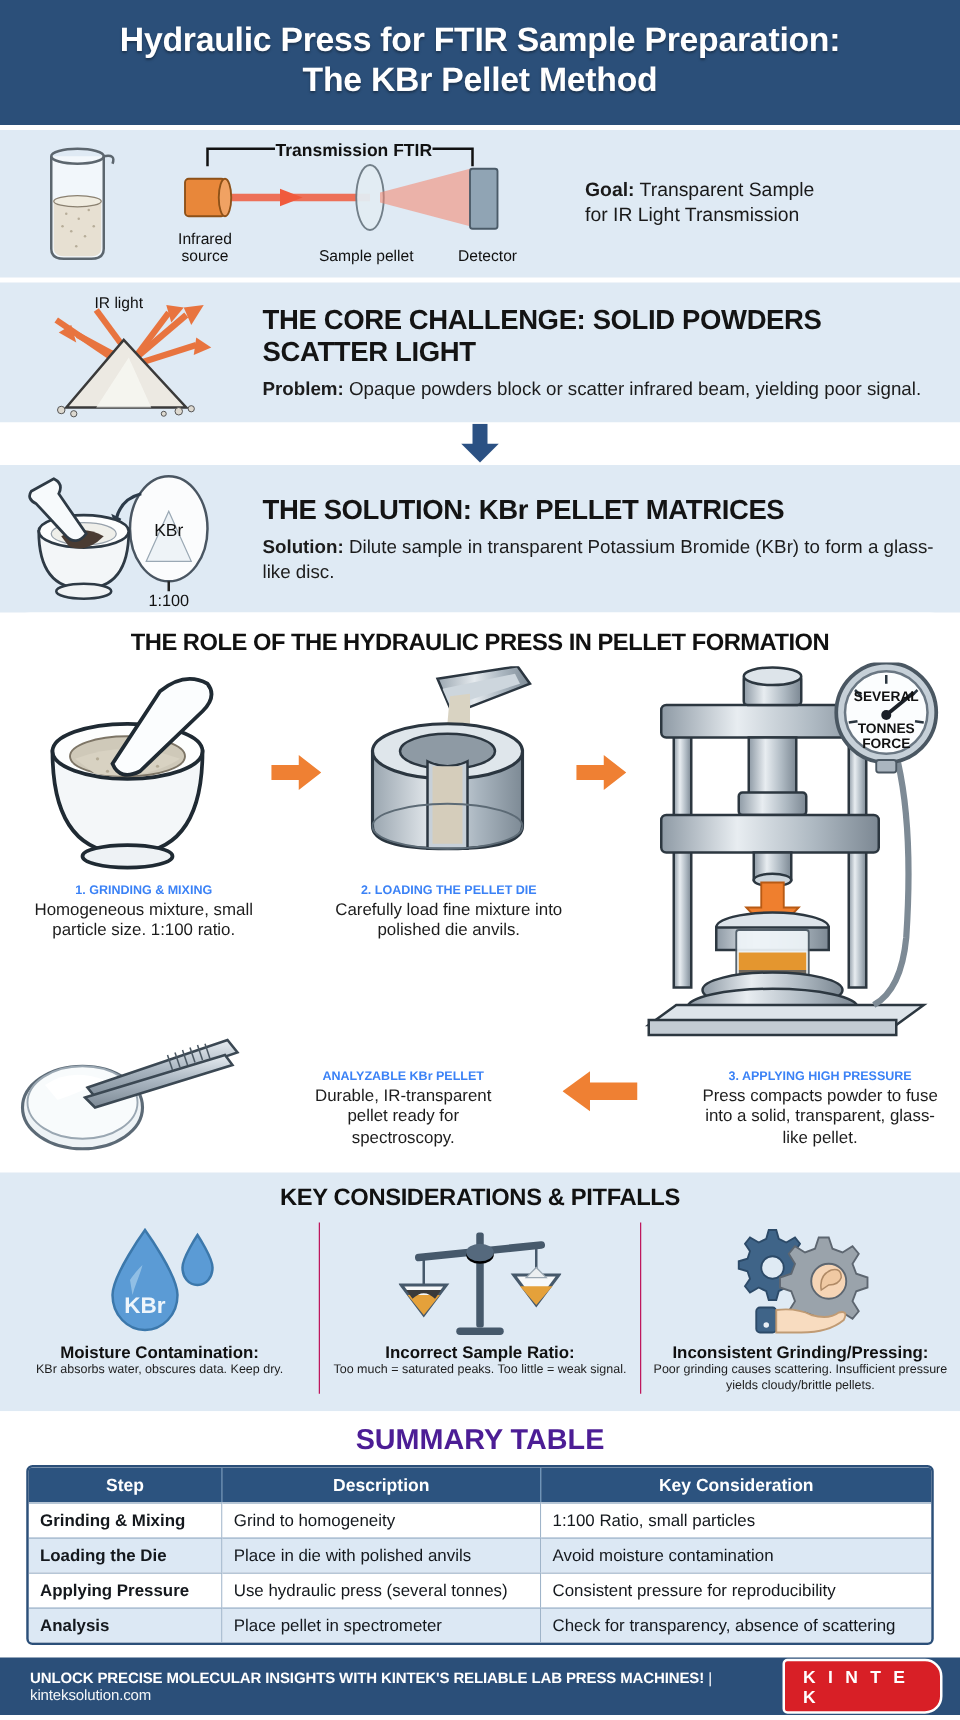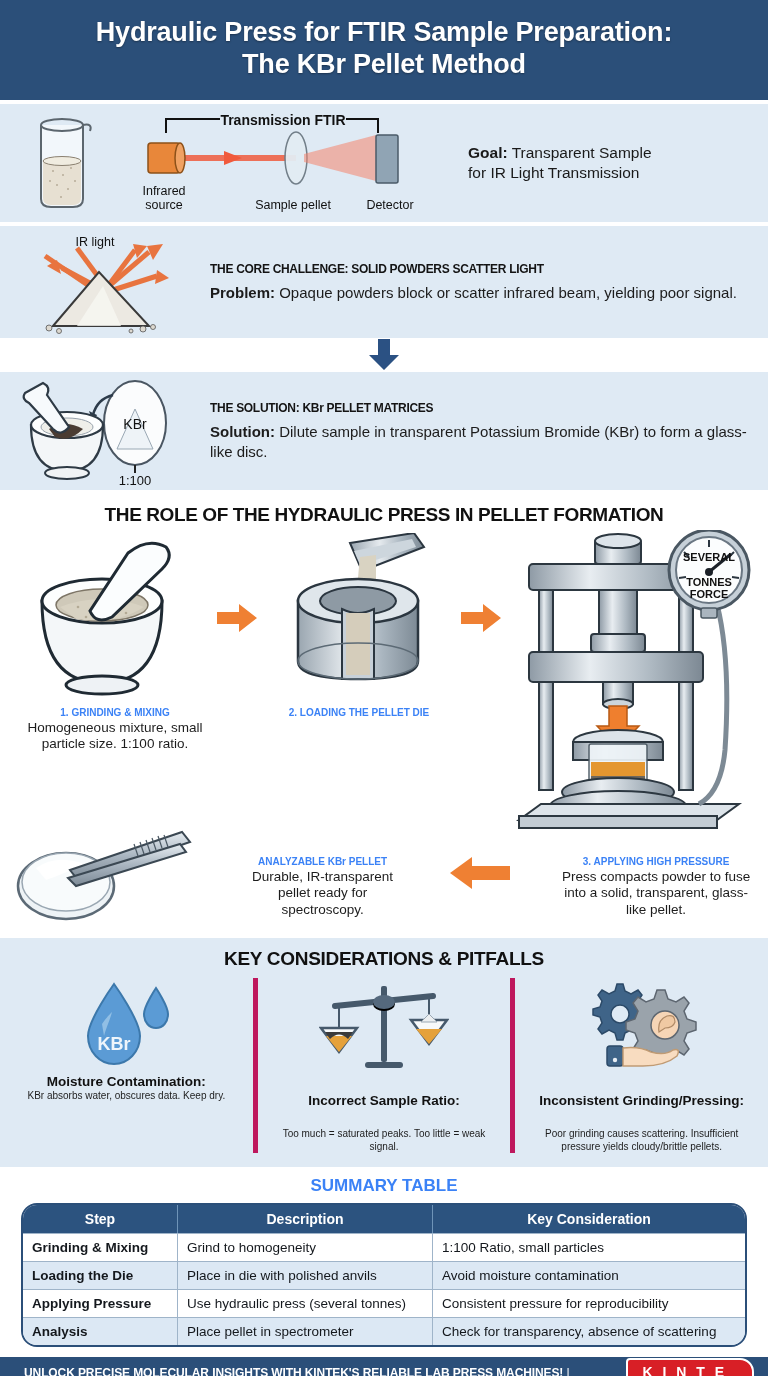--- a/index.html
+++ b/index.html
@@ -49,21 +49,21 @@
   .challenge-band {
     background: #dfeaf4;
     height: 112px;
     display: flex; align-items: center;
     padding: 0 14px;
     margin-top: 4px;
   }
   .challenge-ill { width: 190px; display:flex; justify-content:center; align-items:center;}
   .challenge-txt { flex:1; padding-left: 6px; }
   .sec-head {
-    font-size: 12px; font-weight: bold; color:#141414;
+    font-size: 22px; font-weight: bold; color:#141414;
     letter-spacing: -0.3px; margin-bottom: 7px;
   }
   .sec-body { font-size: 15px; color:#1c1c1c; line-height:1.28; }
   .sec-body b { font-weight: bold; }
 
   .arrow-down-band {
     height: 34px; background:#fff;
     display:flex; justify-content:center; align-items:center;
   }
 
@@ -104,32 +104,32 @@
   .kc-sec { background:#dfeaf4; padding: 10px 0 14px; }
   .kc-title {
     text-align:center; font-size:19px; font-weight:bold; color:#111;
     letter-spacing:-0.3px; margin-bottom: 8px;
   }
   .kc-row { display:flex; }
   .kc-col {
     flex:1; text-align:center; padding: 0 10px;
     display:flex; flex-direction:column; align-items:center;
   }
-  .kc-col + .kc-col { border-left: 5px solid #be185d; gap: 19px; }
+  .kc-col + .kc-col { border-left: 1px solid #be185d; }
   .kc-icon { height:90px; display:flex; align-items:flex-end; justify-content:center; }
   .kc-h { font-size:13.5px; font-weight:bold; color:#111; margin-top:6px; }
   .kc-p { font-size:10px; color:#1d1d1d; line-height:1.25; margin-top:1px; }
 
   
   .tbl-sec { background:#fff; padding: 9px 0 10px; }
-  .tbl-title { text-align:center; font-size:17px; font-weight:bold; color:#3b82f6; margin-bottom:7px; }
+  .tbl-title { text-align:center; font-size:23px; font-weight:bold; color:#4c1d95; margin-bottom:7px; }
   table {
     border-collapse: separate; border-spacing:0;
     width: 726px; margin: 0 auto;
-    border: 2px solid #2b4f79; border-radius: 16px; overflow:hidden;
+    border: 2px solid #2b4f79; border-radius: 5px; overflow:hidden;
     font-size: 13.5px;
   }
   thead th {
     background: #2c537f; color:#fff; font-weight:bold; font-size:14px;
     padding: 6px 8px; text-align:center;
     border-right: 1px solid #6f94b8;
   }
   thead th:last-child { border-right:none; }
   tbody td {
     padding: 6px 9px; color:#14181d;
@@ -363,20 +363,21 @@
             <ellipse cx="94" cy="68" rx="60" ry="22" fill="#dfe6eb" stroke="#2b3640" stroke-width="2.5"></ellipse>
             <ellipse cx="94" cy="68" rx="38" ry="14" fill="#8e9aa4" stroke="#2b3640" stroke-width="2"></ellipse>
 
             <path d="M78 76 L78 146 L110 146 L110 76 Q94 84 78 76 Z" fill="#c7d0d8" stroke="#2b3640" stroke-width="2"></path>
             <path d="M82 80 L82 142 L106 142 L106 80 Z" fill="#d5cdbb"></path>
 
             <ellipse cx="94" cy="128" rx="60" ry="18" fill="none" stroke="#5c6a75" stroke-width="1.5"></ellipse>
           </svg>
         </div>
         <div class="step-h">2. LOADING THE PELLET DIE</div>
+        <div class="step-p">Carefully load fine mixture into polished die anvils.</div>
       </div>
 
       <div class="arrow-col">
         <svg width="40" height="30" viewBox="0 0 40 30">
           <polygon points="0,9 22,9 22,1 40,15 22,29 22,21 0,21" fill="#ef8033"></polygon>
         </svg>
       </div>
 
       <div class="step-col wide">
         <div class="step-img" style="height:300px; align-items:flex-start;">

